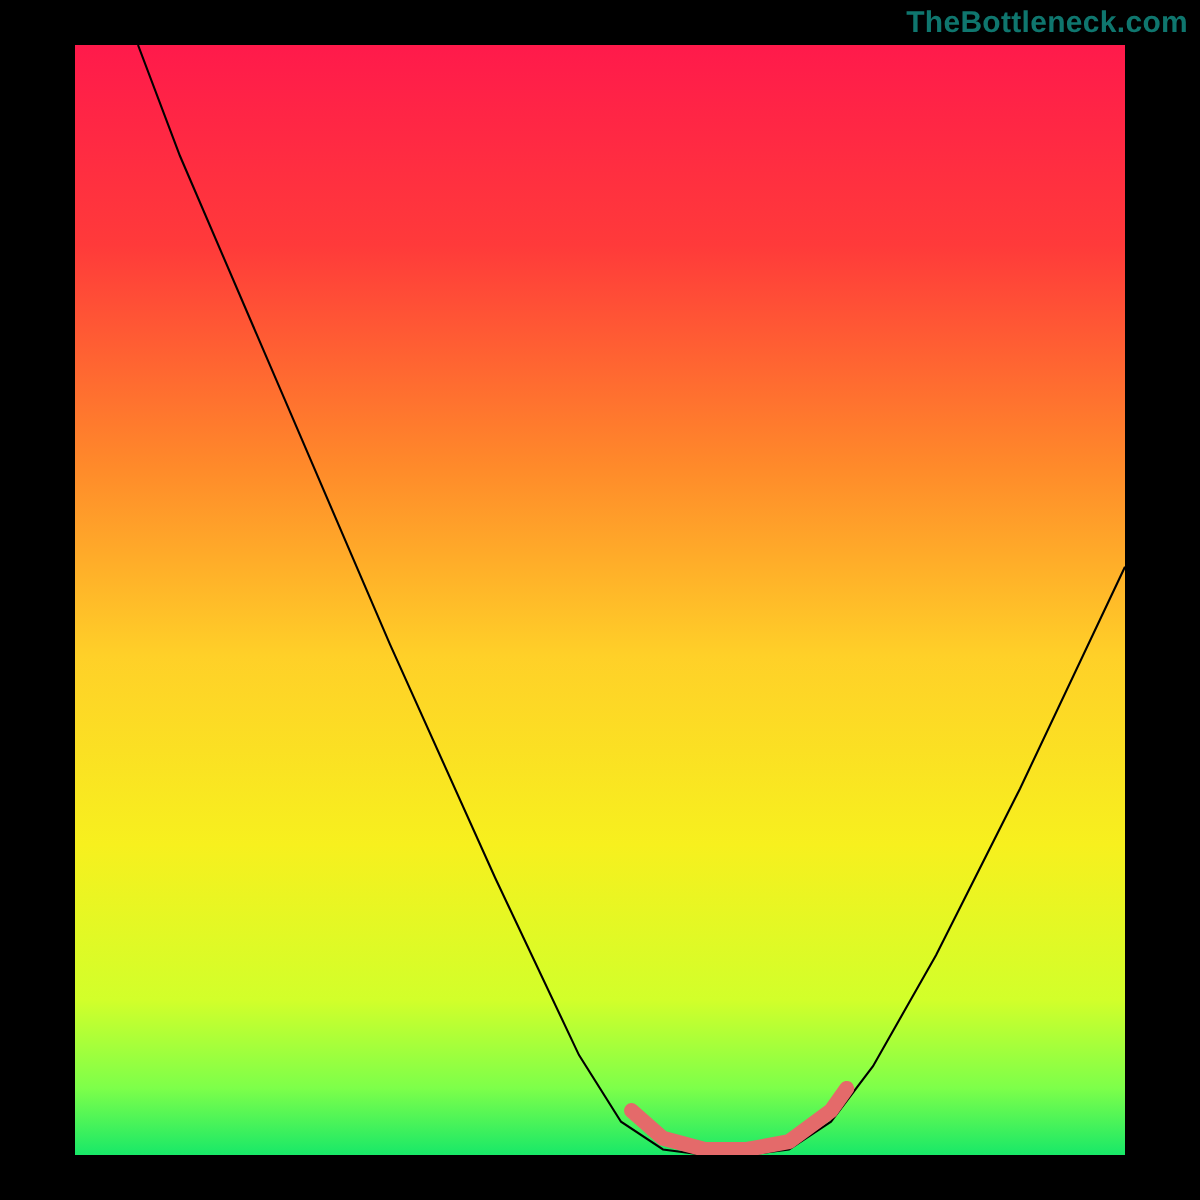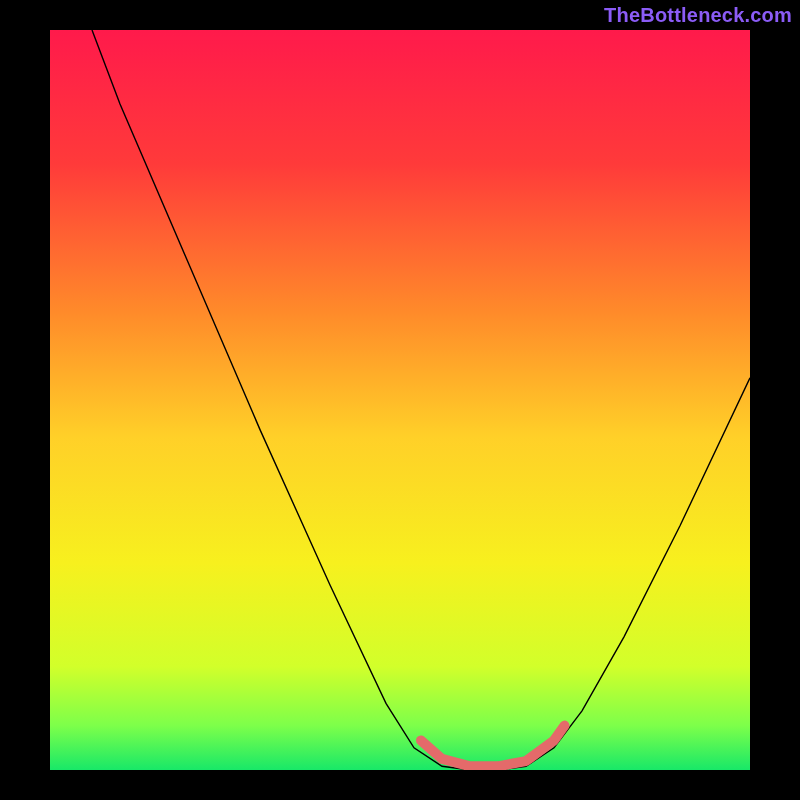--- a/index.html
+++ b/index.html
@@ -14,21 +14,21 @@
   .frame {
     position: relative;
     width: 800px;
     height: 800px;
     background: #000;
   }
   .attribution {
     position: absolute;
     top: 4px;
     right: 8px;
-    color: #8b5cf6;
+    color: #0f766e;
     font-size: 20px;
     font-weight: 600;
     letter-spacing: 0.2px;
     text-align: center;
   }
   .plot {
     position: absolute;
     left: 50px;
     top: 30px;
     width: 700px;

